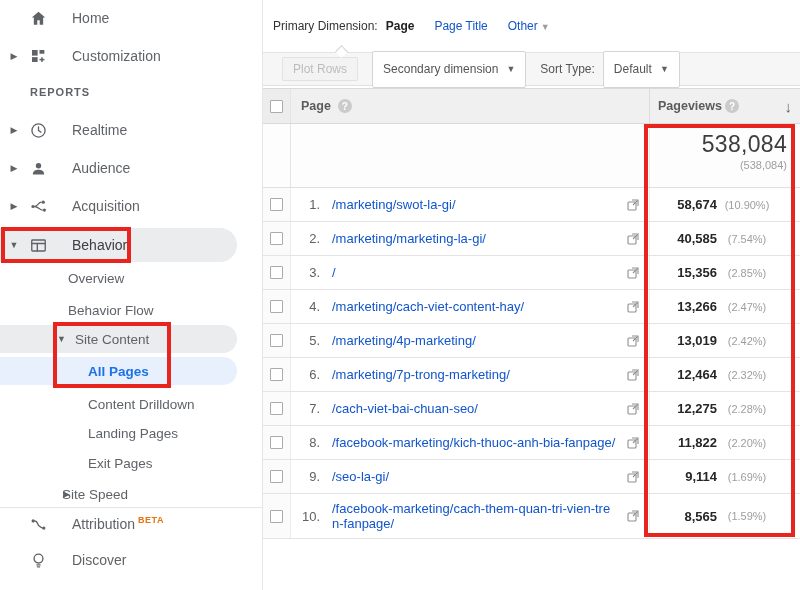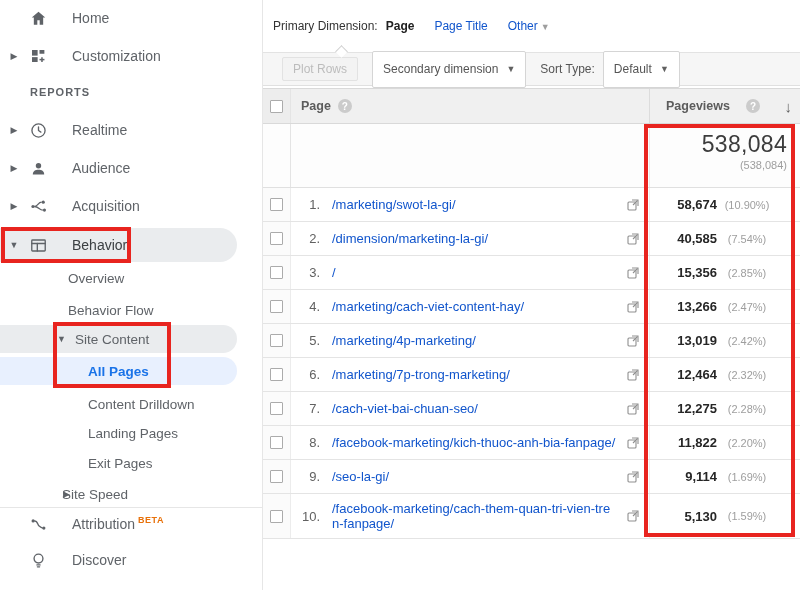--- a/index.html
+++ b/index.html
@@ -48,21 +48,21 @@
   .sorttype-label { font-size:12px; color:#555; margin-left:14px; }
   .btn.default-btn { margin-left:8px; }
 
   
   .table { position:absolute; left:0; top:88px; width:537px; }
   .thead { height:36px; background:#f0f0f0; border-top:1px solid #d9d9d9; border-bottom:1px solid #d9d9d9; display:flex; align-items:stretch; font-size:12.5px; font-weight:bold; color:#5c5c5c; }
   .cb-cell { width:28px; border-right:1px solid #e4e4e4; display:flex; align-items:center; justify-content:center; flex:none; }
   .thead .cb-cell { background:#ededed; }
   .checkbox { width:13px; height:13px; border:1px solid #ababab; border-radius:1px; background:#fff; cursor:pointer; }
   .page-head { flex:1; display:flex; align-items:center; padding-left:10px; gap:7px; }
-  .pv-head { width:151px; flex:none; border-left:1px solid #dcdcdc; display:flex; align-items:center; padding-left:16px; gap:16px; }
+  .pv-head { width:151px; flex:none; border-left:1px solid #dcdcdc; display:flex; align-items:center; padding-left:8px; gap:3px; }
   .sort-arrow { margin-left:auto; margin-right:8px; color:#616161; font-size:15px; font-weight:normal; }
   .help { width:14px; height:14px; border-radius:50%; background:#cbcbcb; color:#fff; font-size:10px; font-weight:bold; display:inline-flex; align-items:center; justify-content:center; cursor:pointer; }
 
   .totals-row { height:64px; display:flex; align-items:stretch; border-bottom:1px solid #e0e0e0; background:#fdfdfd; }
   .totals-row .spacer { flex:1; }
   .pv-total { width:151px; flex:none; border-left:1px solid #eaeaea; text-align:right; padding:7px 13px 0 0; }
   .pv-total .big { font-size:23px; color:#3c3c3c; letter-spacing:.3px; }
   .pv-total .sub { font-size:11px; color:#9e9e9e; line-height:14px; }
 
   .trow { display:flex; align-items:stretch; border-bottom:1px solid #e4e4e4; height:34px; background:#fff; }
@@ -295,21 +295,21 @@
             <span class="pv-pct">(10.90%)</span>
           </div>
       </div>
 
       <div class="trow">
         <div class="cb-cell">
             <span class="checkbox"></span>
           </div>
         <div class="idx-cell">2.</div>
         <div class="link-cell">
-            <a href="#">/dimension/marketing-la-gi/</a>
+            <a href="#">/marketing/marketing-la-gi/</a>
           </div>
         <div class="ext-cell">
             <svg class="extsvg" width="12" height="12" viewBox="0 0 12 12">
               <rect x="1" y="3" width="8" height="8" rx="1"></rect>
               <polyline points="5,1 11,1 11,7"></polyline>
               <line x1="6" y1="6" x2="10.5" y2="1.5"></line>
             </svg>
           </div>
         <div class="pv-cell">
             <span class="pv-val">40,585</span>
@@ -473,21 +473,21 @@
             <a href="#">/facebook-marketing/cach-them-quan-tri-vien-tren-fanpage/</a>
           </div>
         <div class="ext-cell">
             <svg class="extsvg" width="12" height="12" viewBox="0 0 12 12">
               <rect x="1" y="3" width="8" height="8" rx="1"></rect>
               <polyline points="5,1 11,1 11,7"></polyline>
               <line x1="6" y1="6" x2="10.5" y2="1.5"></line>
             </svg>
           </div>
         <div class="pv-cell">
-            <span class="pv-val">5,130</span>
+            <span class="pv-val">8,565</span>
             <span class="pv-pct">(1.59%)</span>
           </div>
       </div>
 
     </div>
   </div>
 
   <div class="redbox box-behavior"></div>
   <div class="redbox box-sitecontent"></div>
   <div class="redbox box-pageviews"></div>

